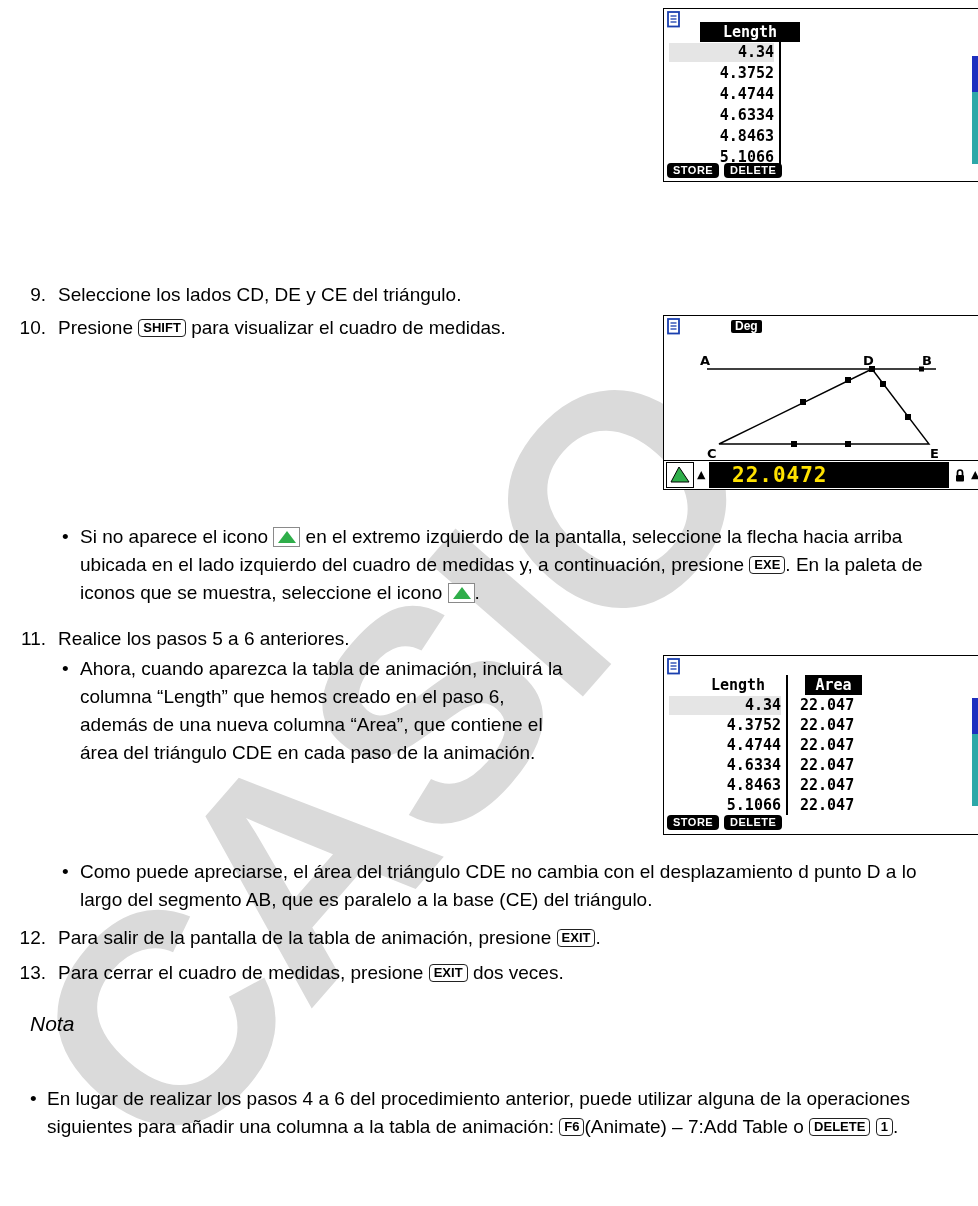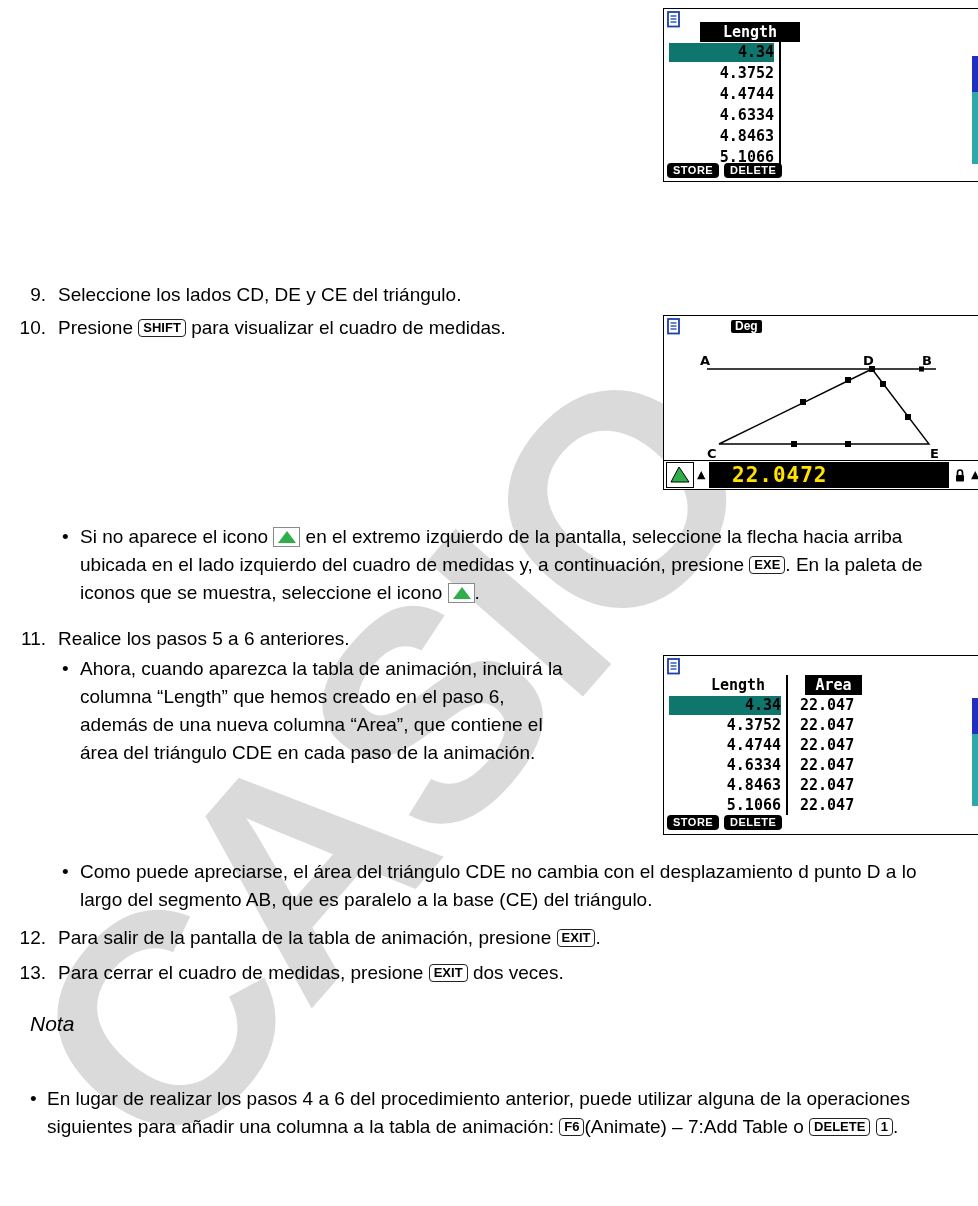--- a/index.html
+++ b/index.html
@@ -41,21 +41,21 @@
   }
 
   
   .screen {
     position:absolute; width:323px; background:#fff; border:1.6px solid #000; z-index:3;
     font-family:"DejaVu Sans Mono", monospace; font-weight:bold;margin-left:8px;
   }
   .ficon { position:absolute; left:3px; top:2px; }
   .cell { position:absolute; font-size:15px; text-align:right; line-height:19px; }
   .cell.leftal { text-align:left; }
-  .cell.selected { background:#0f766e;padding-left:12px; }
+  .cell.selected { background:#e5e5e5;padding-left:12px; }
   .inv-hdr { position:absolute; background:#000; color:#fff; text-align:center;
              font-size:15px; height:20px; line-height:20px; }
   .plain-hdr { position:absolute; font-size:15px; text-align:center; line-height:20px; }
   .vline { position:absolute; width:2px; background:#000; }
   .kbtn { position:absolute; background:#000; color:#fff; font-size:11px; font-weight:bold;
           border-radius:4px; padding:1px 6px; line-height:13px; letter-spacing:0.5px;
           font-family:"Liberation Sans", sans-serif; }
   .sbar { position:absolute; right:4px; width:9px; }
   .sb-b { background:#1f2fbf; }
   .sb-t { background:#2ea8a8; }

